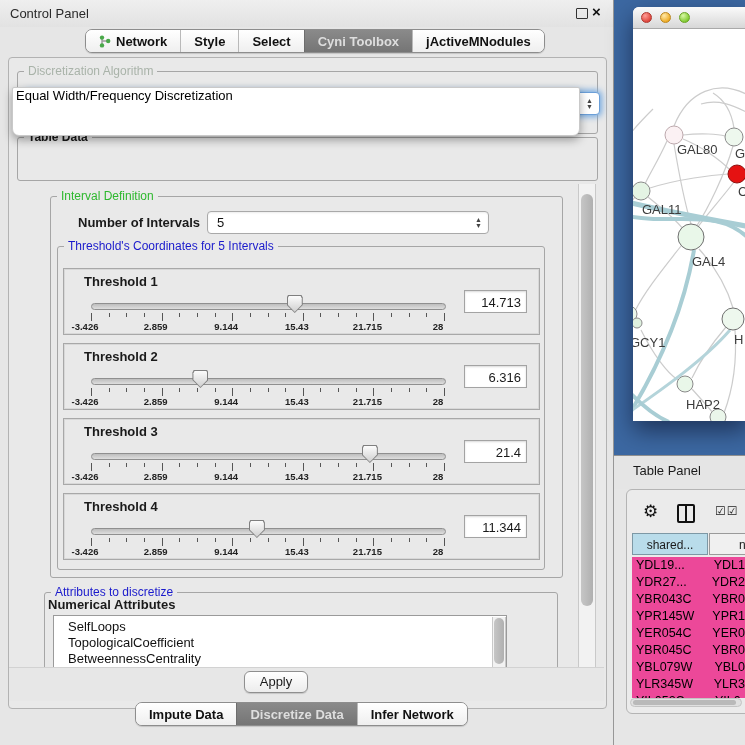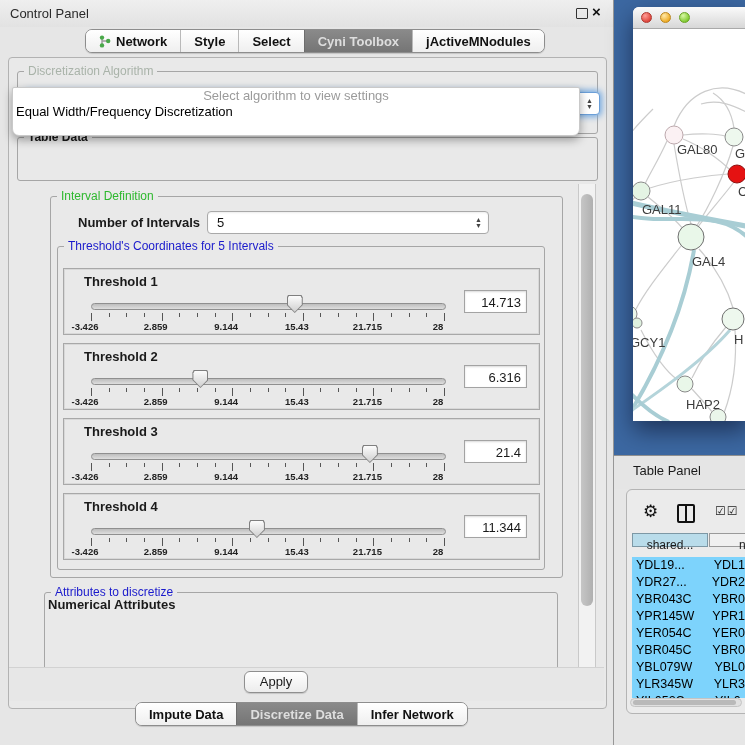--- a/index.html
+++ b/index.html
@@ -74,22 +74,22 @@
   .light{position:absolute;top:5px;width:11px;height:11px;border-radius:50%;}
   .canvas{position:absolute;left:0;top:22px;width:115px;height:392px;overflow:hidden;background:#fff;}
   
   .tp-header{left:614px;top:455px;width:131px;height:33px;background:#e5e5e5;border-top:1px solid #8f8f8f;}
   .tp-title{left:633px;top:463px;font-size:13px;color:#1a1a1a;}
   .tp-container{left:626px;top:489px;width:126px;height:223px;background:#ebebeb;border:1px solid #b4b4b4;border-radius:6px;}
   .gear{font-size:17px;color:#111;}
   .colicon{width:14px;height:15px;border:2px solid #111;border-radius:2px;}
   .colicon div{width:2px;height:100%;background:#111;margin:0 auto;}
   .checks{font-size:12px;color:#222;letter-spacing:1px;}
-  .th-cell{position:absolute;height:14px;line-height:23px;font-size:12px;box-sizing:border-box;}
-  .t-rows{position:absolute;left:632px;top:557px;width:113px;height:141px;background:#7dd3fc;overflow:hidden;}
+  .th-cell{position:absolute;height:22px;line-height:23px;font-size:12px;box-sizing:border-box;}
+  .t-rows{position:absolute;left:632px;top:557px;width:113px;height:141px;background:#ec4899;overflow:hidden;}
   .t-row{display:flex;height:17px;line-height:17px;font-size:12.5px;color:#000;}
   .t-row .c1{width:76px;padding-left:4px;box-sizing:border-box;white-space:nowrap;overflow:hidden;}
   .t-row .c2{padding-left:7px;white-space:nowrap;}
   text{font-family:"Liberation Sans","DejaVu Sans",sans-serif;}
 </style>
 </head>
 <body>
 
 <div id="root">
 
@@ -131,21 +131,20 @@
     <span class="grouplabel faded" style="font-weight:400;">Discretization Algorithm</span>
   </div>
   <div class="abs combo focusring" style="left:25px;top:92px;width:564px;height:21px;z-index:5;">
     <span class="arrows">
         <span>▲</span>
         <span>▼</span>
       </span>
   </div>
 
   <div class="abs popup">
-    <div class="ph">Select algorithm to view settings</div>
     <div class="opt">Equal Width/Frequency Discretization</div>
   </div>
 
   <div class="abs group" style="left:17px;top:137px;width:579px;height:42px;">
     <span class="grouplabel">Table Data</span>
   </div>
 
   <div class="abs viewport">
 
     <div class="abs group" style="left:36px;top:12px;width:511px;height:380px;">
@@ -318,20 +317,28 @@
           <span class="ticklab" style="left: 353px;">28</span>
         </div>
         <div class="sthumb-b" style="left: 184.908px;"></div>
         <div class="sthumb" style="left: 185.908px;"></div>
       </div>
 
     <div class="abs group" style="left:30px;top:408px;width:512px;height:90px;">
       <span class="grouplabel blue" style="font-weight:400;">Attributes to discretize</span>
     </div>
     <div class="abs" style="left:34px;top:413px;font-weight:700;">Numerical Attributes</div>
+    <div class="abs listbox" style="left:39px;top:431px;width:452px;height:60px;">
+      <div class="listitem" style="padding-top:3px;">SelfLoops</div>
+      <div class="listitem">TopologicalCoefficient</div>
+      <div class="listitem">BetweennessCentrality</div>
+      <div class="abs vscroll" style="left:438px;top:1px;width:12px;height:58px;">
+        <div class="thumb" style="left:1px;top:1px;width:10px;height:46px;"></div>
+      </div>
+    </div>
   </div>
 
   <div class="abs vscroll" style="left:578px;top:184px;width:16px;height:483px;">
     <div class="thumb" style="left:2px;top:10px;width:12px;height:412px;"></div>
   </div>
 
   <div class="abs applyrow"></div>
   <div class="abs btn" style="left:244px;top:671px;width:62px;height:20px;border-radius:6px;">Apply</div>
 
   <div class="abs seggroup" style="left:135px;top:702px;">

